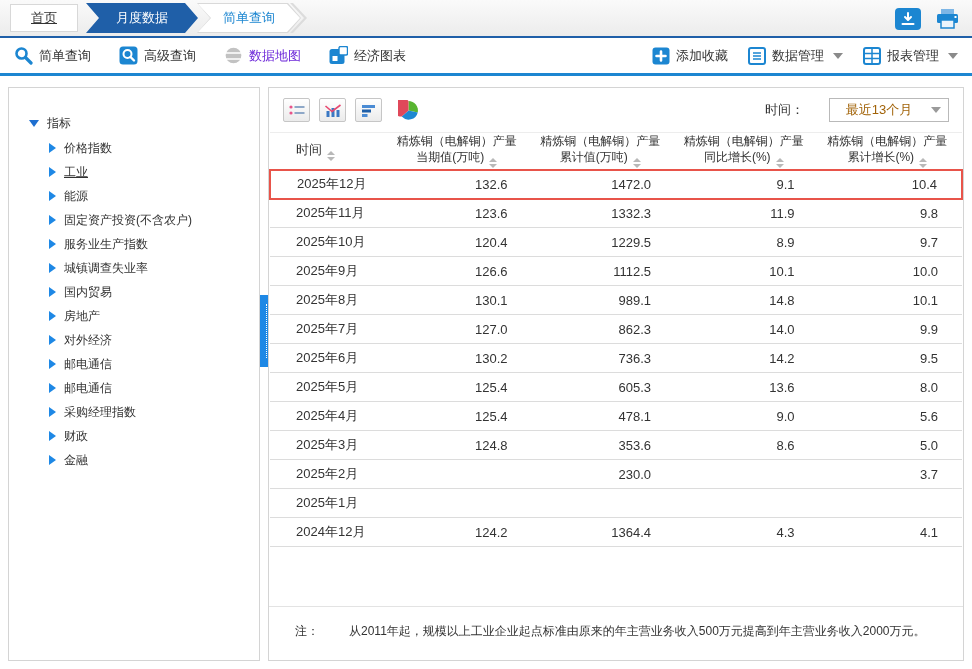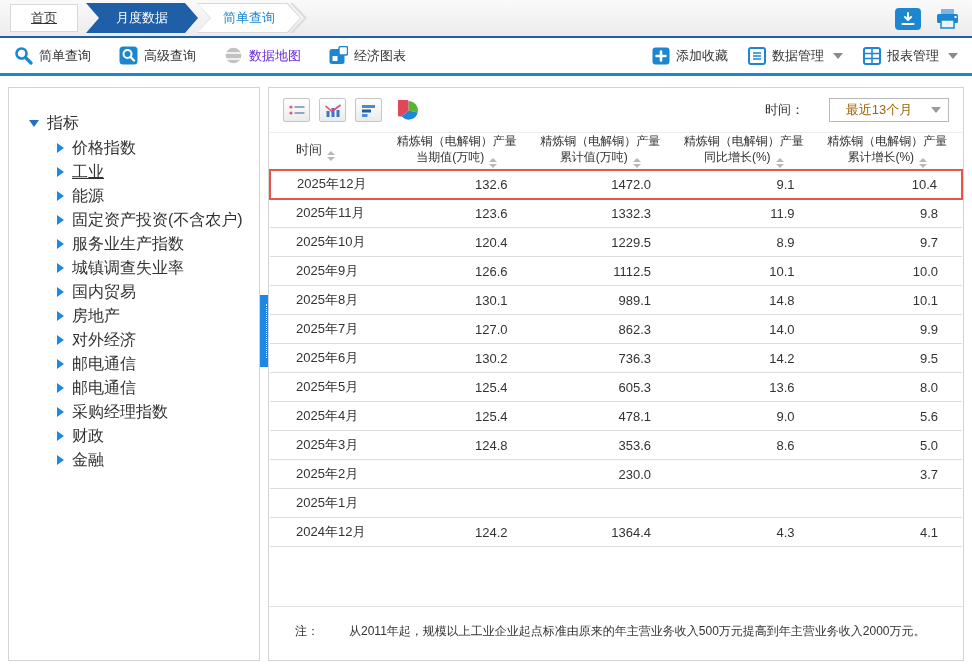--- a/index.html
+++ b/index.html
@@ -25,23 +25,23 @@
   
   .fnbar { height:38px; background:#fff; border-bottom:3px solid #1c86d1; display:flex; align-items:center; padding:0 14px; }
   .fn-item { display:flex; align-items:center; gap:6px; font-size:13px; margin-right:28px; cursor:pointer; }
   .fn-item.disabled { color:#6d28d9; cursor:default; }
   .fn-right { margin-left:auto; display:flex; align-items:center; }
   .fn-right .fn-item { margin-right:0; margin-left:20px; }
   .caret-dn { width:0; height:0; border-left:5px solid transparent; border-right:5px solid transparent; border-top:6px solid #8a8a8a; margin-left:3px; }
 
   
   .side-panel { position:absolute; left:8px; top:87px; width:252px; height:574px; border:1px solid #d4d4d4; background:#fff; }
-  .tree { padding:22px 0 0 20px; font-size:16px; }
+  .tree { padding:22px 0 0 20px; font-size:12px; }
   .tree-root { display:flex; align-items:center; gap:8px; height:26px; cursor:pointer; }
-  .tree-item { display:flex; align-items:center; gap:8px; height:24px; margin-left:28px; cursor:pointer; }
+  .tree-item { display:flex; align-items:center; gap:8px; height:24px; margin-left:20px; cursor:pointer; }
   .tri-dn { width:0; height:0; border-left:5px solid transparent; border-right:5px solid transparent; border-top:7px solid #1e6fd0; }
   .tri-rt { width:0; height:0; border-top:5px solid transparent; border-bottom:5px solid transparent; border-left:7px solid #1e88e5; }
   .tree-item.u span.lbl { text-decoration:underline; }
 
   .splitter { position:absolute; left:260px; top:295px; width:13px; height:72px; background:#1e88e5; cursor:col-resize; }
   .splitter::after { content:""; position:absolute; left:6px; top:9px; bottom:9px; border-left:1px dotted #fff; }
 
   .main-panel { position:absolute; left:268px; top:87px; width:696px; height:574px; border:1px solid #d4d4d4; background:#fff; display:flex; flex-direction:column; }
 
   

